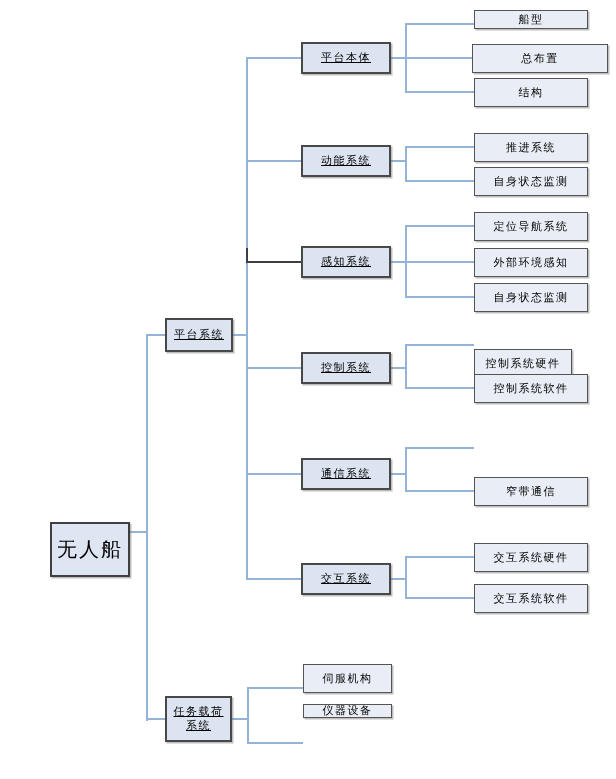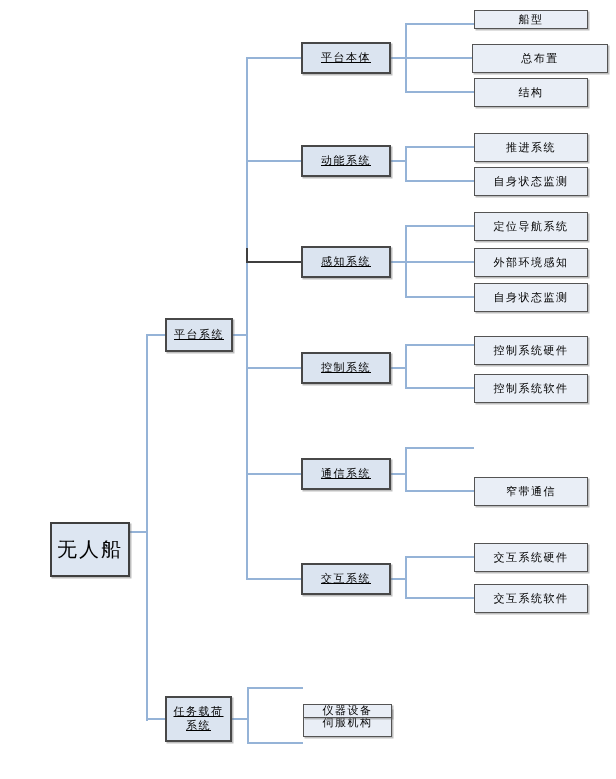--- a/index.html
+++ b/index.html
@@ -97,24 +97,24 @@
   <div class="node" style="left:472px;top:44px;width:136px;height:29px">总布置</div>
   <div class="node" style="left:474px;top:78px;width:114px;height:29px">结构</div>
 
   <div class="node" style="left:474px;top:133px;width:114px;height:29px">推进系统</div>
   <div class="node" style="left:474px;top:167px;width:114px;height:29px">自身状态监测</div>
 
   <div class="node" style="left:474px;top:212px;width:114px;height:29px">定位导航系统</div>
   <div class="node" style="left:474px;top:248px;width:114px;height:29px">外部环境感知</div>
   <div class="node" style="left:474px;top:283px;width:114px;height:29px">自身状态监测</div>
 
-  <div class="node" style="left:474px;top:336px;width:114px;height:29px">控制系统硬件</div>
+  <div class="node" style="left:474px;top:349px;width:98px;height:29px">控制系统硬件</div>
   <div class="node" style="left:474px;top:374px;width:114px;height:29px">控制系统软件</div>
 
   <div class="node" style="left:474px;top:477px;width:114px;height:29px">窄带通信</div>
 
   <div class="node" style="left:474px;top:543px;width:114px;height:29px">交互系统硬件</div>
   <div class="node" style="left:474px;top:584px;width:114px;height:29px">交互系统软件</div>
 
-  <div class="node" style="left:303px;top:708px;width:89px;height:29px">伺服机构</div>
+  <div class="node" style="left:303px;top:664px;width:89px;height:29px">伺服机构</div>
   <div class="node" style="left:303px;top:704px;width:89px;height:14px">仪器设备</div>
 
 </div>
 
 </body></html>

